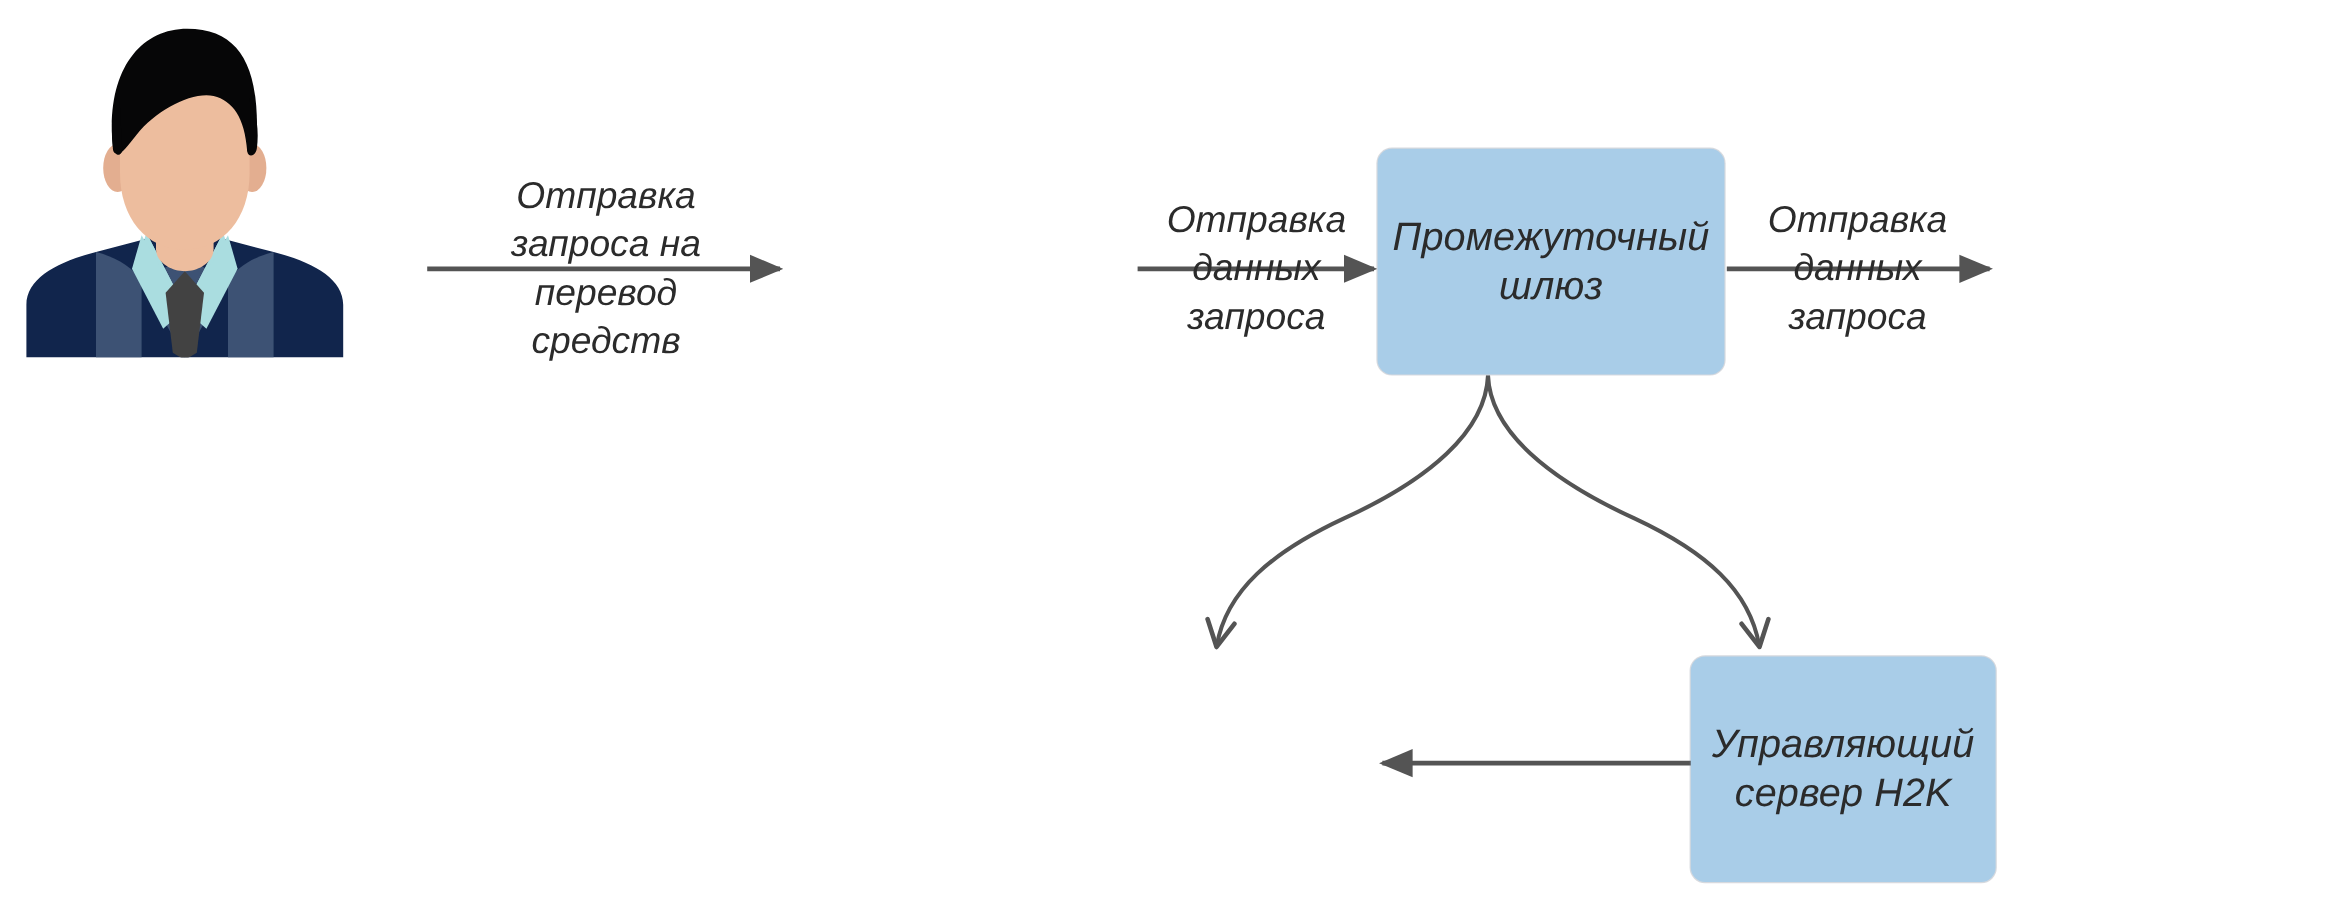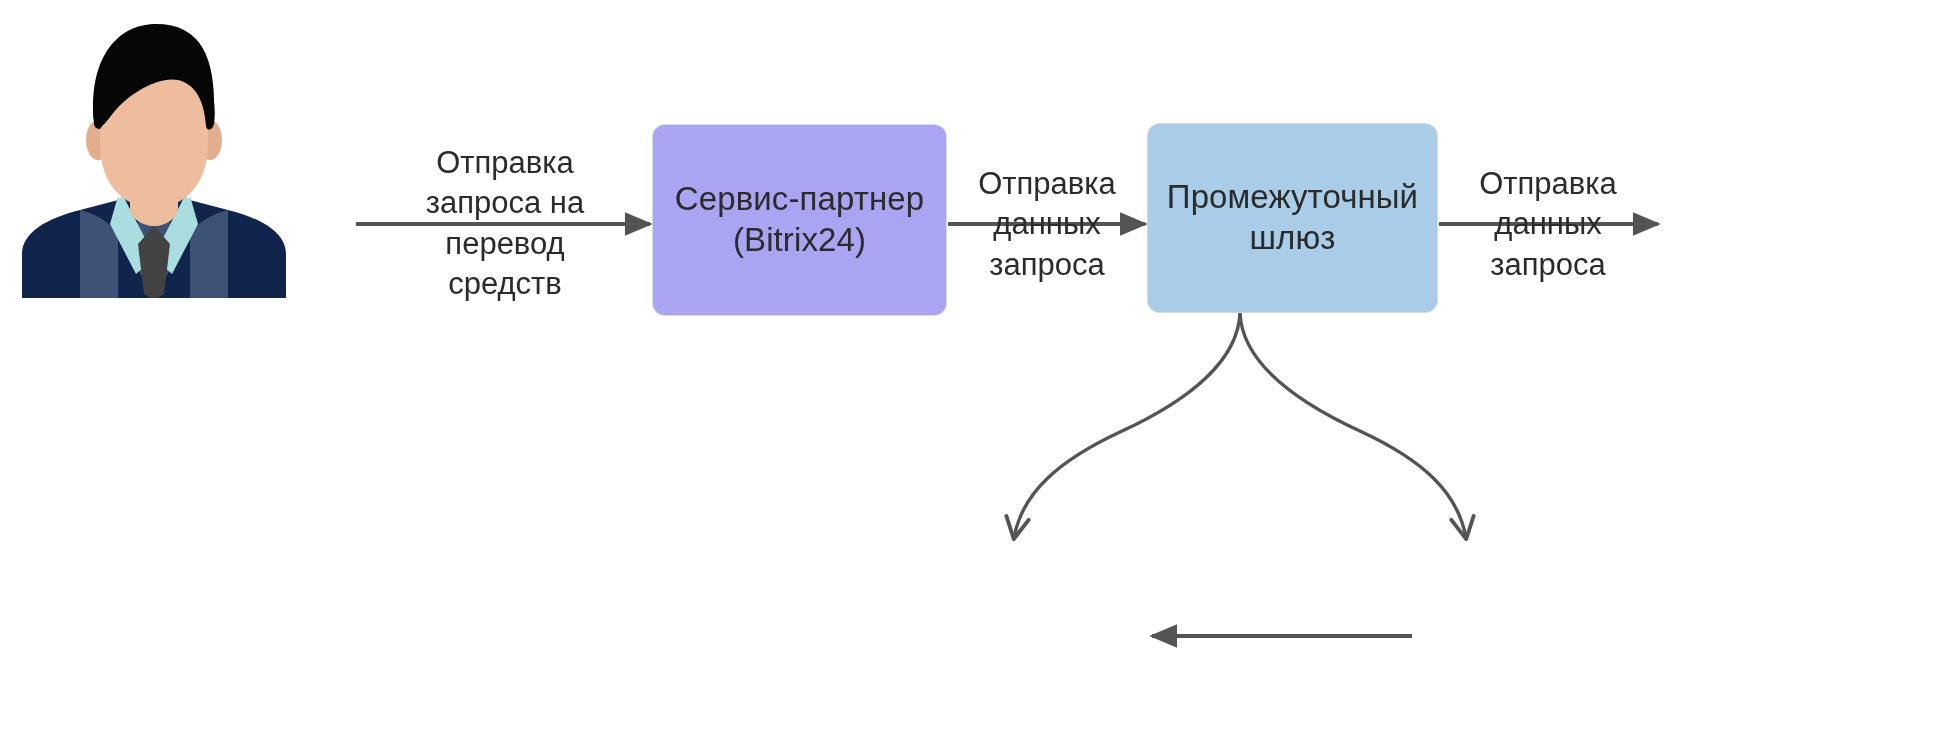--- a/index.html
+++ b/index.html
@@ -7,20 +7,21 @@
     padding: 0;
     background: #ffffff;
   }
   #canvas {
     position: relative;
     width: 1940px;
     height: 752px;
     background: #ffffff;
     font-family: "Liberation Sans", sans-serif;
     overflow: hidden;
+    font-style: italic;
   }
   #edge-layer {
     position: absolute;
     inset: 0;
     width: 1940px;
     height: 752px;
     pointer-events: none;
   }
   .node {
     position: absolute;
@@ -140,26 +141,26 @@
 запроса на
 перевод
 средств</div>
   <div class="edge-label lbl-b">Отправка
 данных
 запроса</div>
   <div class="edge-label lbl-c">Отправка
 данных
 запроса</div>
 
-  <div class="node node-partner">
-    <span class="node-label">Сервис-партнер
-(Bitrix24)</span>
-  </div>
 
   <div class="node node-gateway">
     <span class="node-label">Промежуточный
 шлюз</span>
   </div>
 
 
 
+  <div class="node node-server">
+    <span class="node-label">Управляющий
+сервер H2K</span>
+  </div>
 
 </div>
 
 </body></html>

